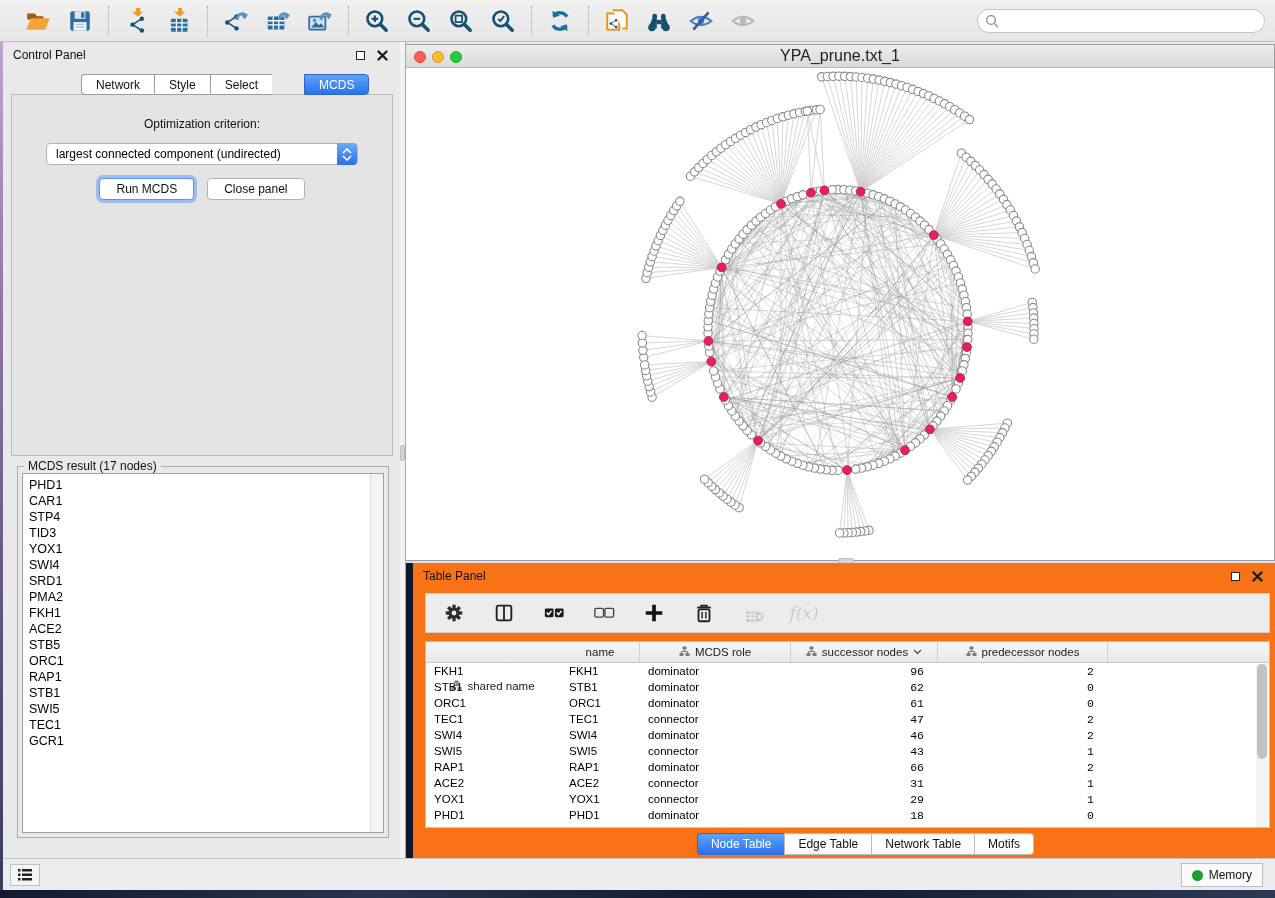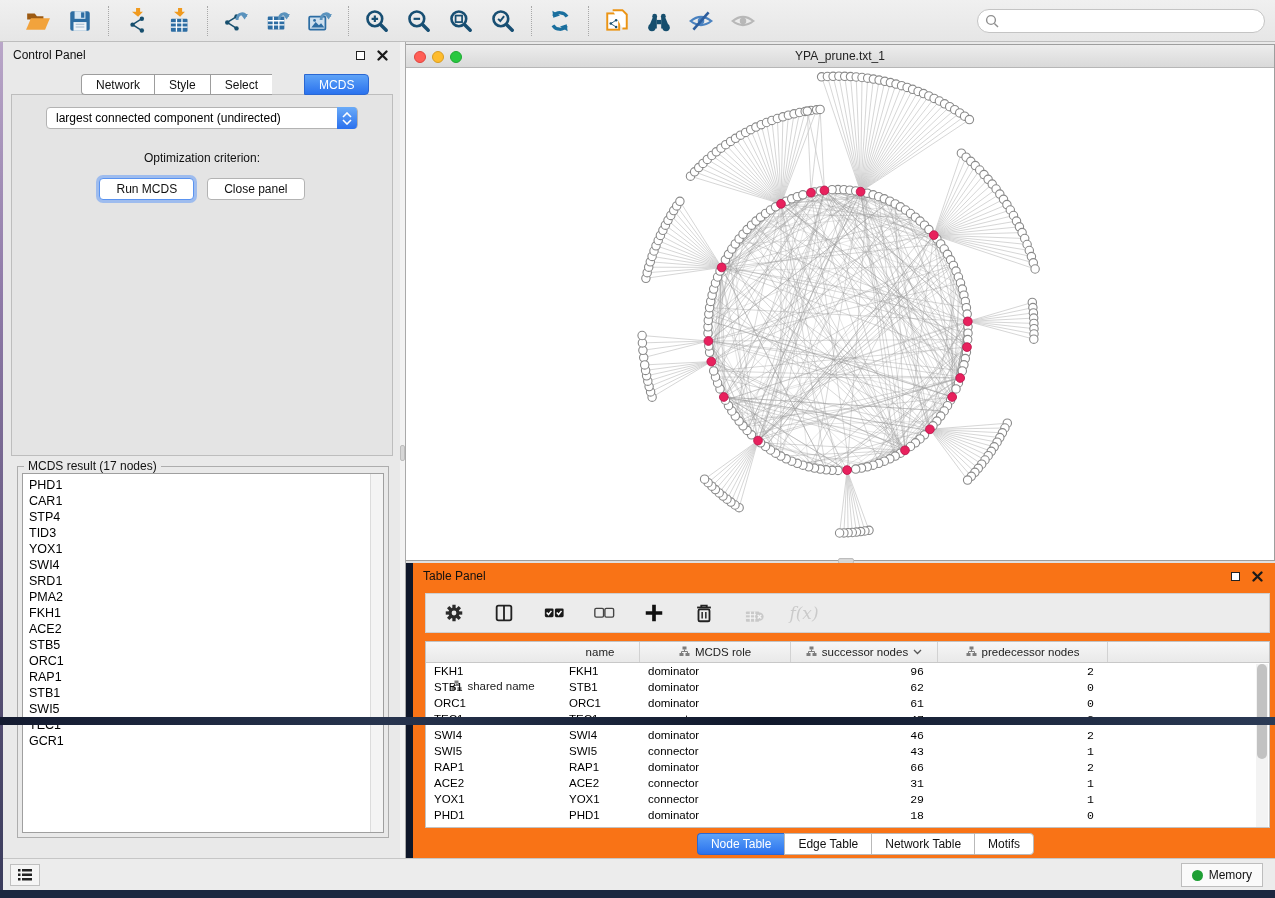--- a/index.html
+++ b/index.html
@@ -1,18 +1,18 @@
 <!DOCTYPE html>
 <html><head>
 <meta charset="utf-8">
 <style>
   * { margin:0; padding:0; box-sizing:border-box; }
   html,body { width:1275px; height:898px; overflow:hidden;
     font-family:"Liberation Sans", sans-serif; background:#1c2740; }
-  #stage { position:relative; width:1275px; height:725px; background:#e9e9e9; }
+  #stage { position:relative; width:1275px; height:898px; background:#e9e9e9; }
 
   
   #desktop-left { position:absolute; left:0; top:42px; width:3px; height:848px;
     background:linear-gradient(#b9a6c8,#8f7aa8 30%,#5d5378 70%,#3a3c5c); z-index:5; }
   #desktop-bottom { position:absolute; left:0; bottom:0; width:1275px; height:8px;
     background:linear-gradient(90deg,#141b30,#27344e 30%,#10182b 60%,#2b3a55); z-index:6; }
 
   
   #toolbar { position:absolute; left:0; top:0; width:1275px; height:42px;
     background:linear-gradient(#f0f0f0,#e6e6e6); border-bottom:1px solid #bdbdbd;
@@ -74,21 +74,21 @@
   #splitter-v { position:absolute; left:400px; top:42px; width:6px; height:816px;
     background:#f2f2f2; border-right:1px solid #a9a9a9; }
   #splitter-v .handle { position:absolute; left:0; top:403px; width:5px; height:16px;
     background:#d6d6d6; border:1px solid #bdbdbd; border-radius:2px; }
 
   
   #net-window { position:absolute; left:406px; top:44px; width:869px; height:517px;
     background:#fff; border:1px solid #9e9e9e; border-left:none; }
   #net-titlebar { height:23px; background:linear-gradient(#ededed,#d9d9d9);
     border-bottom:1px solid #b6b6b6; position:relative; display:flex;
-    align-items:center; justify-content:center; font-size:12px; color:#222; }
+    align-items:center; justify-content:center; font-size:16px; color:#222; }
   .tl { position:absolute; top:5.5px; width:12px; height:12px; border-radius:50%; }
   #tl-close { left:8px;  background:#ff5f57; border:1px solid #e0443e; }
   #tl-min   { left:26px; background:#febc2e; border:1px solid #d89d22; }
   #tl-max   { left:44px; background:#28c840; border:1px solid #1ea832; }
   #net-canvas { position:relative; width:867px; height:492px; background:#fff; overflow:hidden; }
 
   
   #table-panel { position:absolute; left:406px; top:563px; width:869px; height:295px;
     background:#f97316; border-left:7px solid #0f172a; }
   #tp-toolbar { position:absolute; left:12px; top:30px; width:845px; height:40px;
@@ -323,32 +323,32 @@
     </div>
 
     <div id="cp-tabs">
         <div class="cp-tab">Network</div>
         <div class="cp-tab">Style</div>
         <div class="cp-tab">Select</div>
         <div class="cp-tab active">MCDS</div>
       </div>
 
     <div id="cp-body">
+      <div id="opt-label">Optimization criterion:</div>
       <div id="opt-select">
         <span>largest connected component (undirected)</span>
         <span id="opt-stepper">
           <svg width="10" height="6" viewBox="0 0 10 6">
               <path d="M1 5 L5 1 L9 5" fill="none" stroke="#fff" stroke-width="1.6"></path>
             </svg>
           <svg width="10" height="6" viewBox="0 0 10 6" style="margin-top:1px">
               <path d="M1 1 L5 5 L9 1" fill="none" stroke="#fff" stroke-width="1.6"></path>
             </svg>
         </span>
       </div>
-      <div id="opt-label">Optimization criterion:</div>
       <div id="cp-buttons">
         <button class="cp-btn focused">Run MCDS</button>
         <button class="cp-btn">Close panel</button>
       </div>
     </div>
 
     <div id="mcds-fieldset">
       <div id="mcds-legend">MCDS result (17 nodes)</div>
       <div id="mcds-list">
         <div id="mcds-items">

